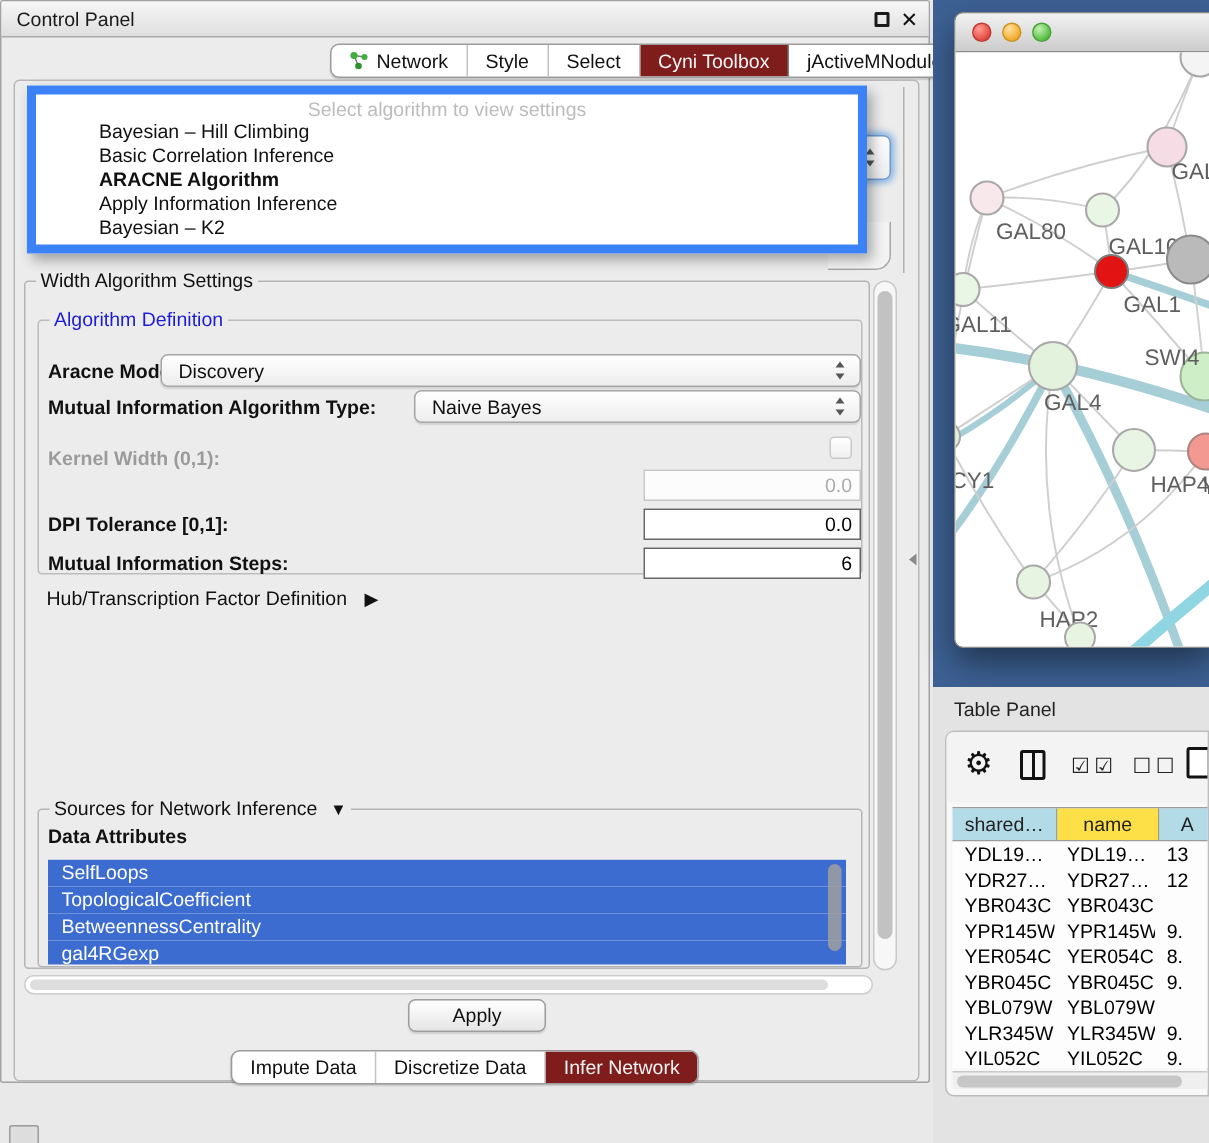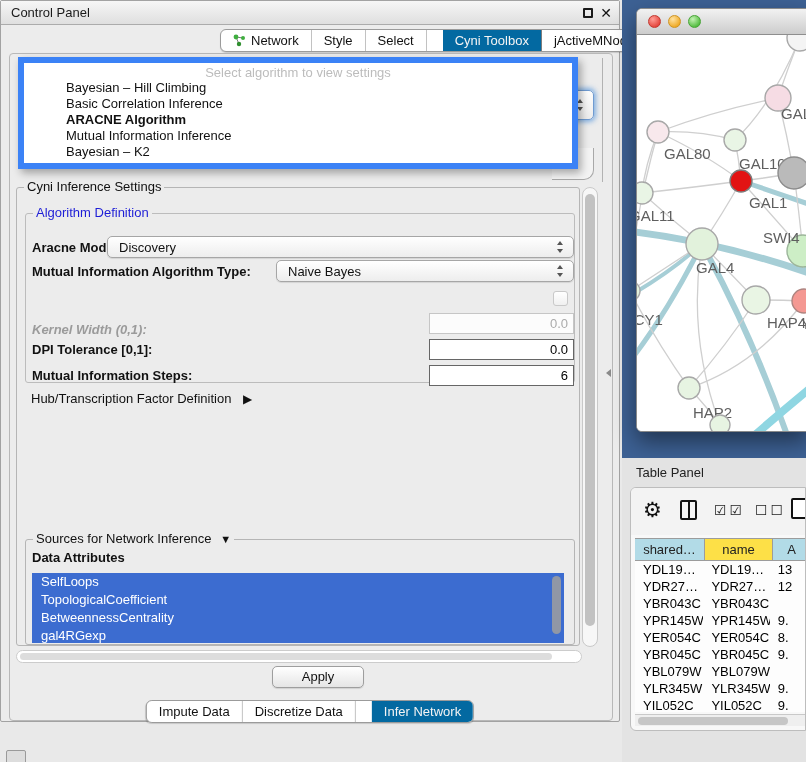--- a/index.html
+++ b/index.html
@@ -13,21 +13,21 @@
   #cp-titlebar{position:absolute;left:0;top:0;width:100%;height:24px;
     background:linear-gradient(#f6f6f6,#dfdfdf);border-bottom:1px solid #ababab;}
   #cp-title{position:absolute;left:10px;top:0;line-height:24px;color:#1a1a1a;}
   #cp-float{position:absolute;right:26px;top:7px;width:10px;height:10px;border:2px solid #1a1a1a;border-radius:1px;}
   #cp-close{position:absolute;right:7px;top:0;line-height:24px;font-weight:bold;font-size:14px;color:#111;}
 
   .segc{position:absolute;display:flex;height:23px;background:#fff;border:1px solid #9b9b9b;
     border-radius:6px;overflow:hidden;box-shadow:0 1px 1px rgba(0,0,0,.15);}
   .seg{padding:0 12px;line-height:21px;border-right:1px solid #c2c2c2;color:#111;white-space:nowrap;display:flex;align-items:center;gap:5px;}
   .seg:last-child{border-right:none;}
-  .seg.sel{background:#0369a1;color:#f4f4f4;border-right-color:#7d7d7d;margin-left:16px;}
+  .seg.sel{background:#7f1d1d;color:#f4f4f4;border-right-color:#7d7d7d;}
   #top-tabs{left:219px;top:28px;}
   #bottom-tabs{left:50%;top:699px;transform:translateX(-50%);}
 
   #cp-inner{position:absolute;left:8px;top:52px;width:604px;height:668px;background:#ececec;
     border:1px solid #b8b8b8;border-radius:4px;}
 
   
   #frag-line{position:absolute;left:592px;top:4px;width:1px;height:124px;background:#b2b2b2;}
   #frag-combo{position:absolute;left:552px;top:36px;width:32px;height:30px;border:1px solid #6f9bd1;border-radius:5px;
     background:linear-gradient(#fdfdfd,#ececec);box-shadow:0 0 5px 2px rgba(96,156,222,.75);}
@@ -164,21 +164,21 @@
     <div id="frag-line"></div>
     <div id="frag-combo">
       <span class="stp">
           <i class="u"></i>
           <i class="d"></i>
         </span>
     </div>
     <div id="frag-corner"></div>
 
     <div class="grp" style="left:6px;top:133px;width:564px;height:459px;">
-      <span class="legend">Cyni Inference Settings</span>
+      <span class="legend">Width Algorithm Settings</span>
 
       <div class="grp" style="left:8px;top:25px;width:550px;height:170px;border-color:#bcbcbc;">
         <span class="legend blue">Algorithm Definition</span>
 
         <span class="blabel" style="left:6px;top:26px;">Aracne Mode:</span>
         <div class="combo" style="left:81px;top:22px;width:467px;height:22px;">
           <span class="ctxt">Discovery</span>
           <span class="stp">
               <i class="u"></i>
               <i class="d"></i>
@@ -189,21 +189,21 @@
         <div class="combo" style="left:250px;top:46px;width:298px;height:22px;">
           <span class="ctxt">Naive Bayes</span>
           <span class="stp">
               <i class="u"></i>
               <i class="d"></i>
             </span>
         </div>
 
         <span class="cbx" style="left:527px;top:77px;"></span>
 
-        <span class="blabel dis" style="left:6px;top:108px;font-style:italic;">Kernel Width (0,1):</span>
+        <span class="blabel dis" style="left:6px;top:84px;">Kernel Width (0,1):</span>
         <input class="field off" style="left: 403px; top: 99px; width: 145px; height: 21px;" value="0.0">
 
         <span class="blabel" style="left:6px;top:128px;">DPI Tolerance [0,1]:</span>
         <input class="field" style="left: 403px; top: 125px; width: 145px; height: 21px;" value="0.0">
 
         <span class="blabel" style="left:6px;top:154px;">Mutual Information Steps:</span>
         <input class="field" style="left: 403px; top: 151px; width: 145px; height: 21px;" value="6">
       </div>
 
       <div class="abs" style="left:14px;top:203px;">
@@ -251,21 +251,21 @@
       </div>
     </div>
 </div>
 
 <div id="algo-popup">
   <div id="algo-ph">Select algorithm to view settings</div>
   <div id="algo-items">
       <div class="dd-item">Bayesian – Hill Climbing</div>
       <div class="dd-item">Basic Correlation Inference</div>
       <div class="dd-item bold">ARACNE Algorithm</div>
-      <div class="dd-item">Mutual Information Inference</div>
+      <div class="dd-item">Apply Information Inference</div>
       <div class="dd-item">Bayesian – K2</div>
     </div>
 </div>
 
 <div id="net-bg"></div>
 <div id="net-window">
   <div id="net-titlebar">
     <span class="tl" id="tl-close"></span>
     <span class="tl" id="tl-min"></span>
     <span class="tl" id="tl-zoom"></span>

